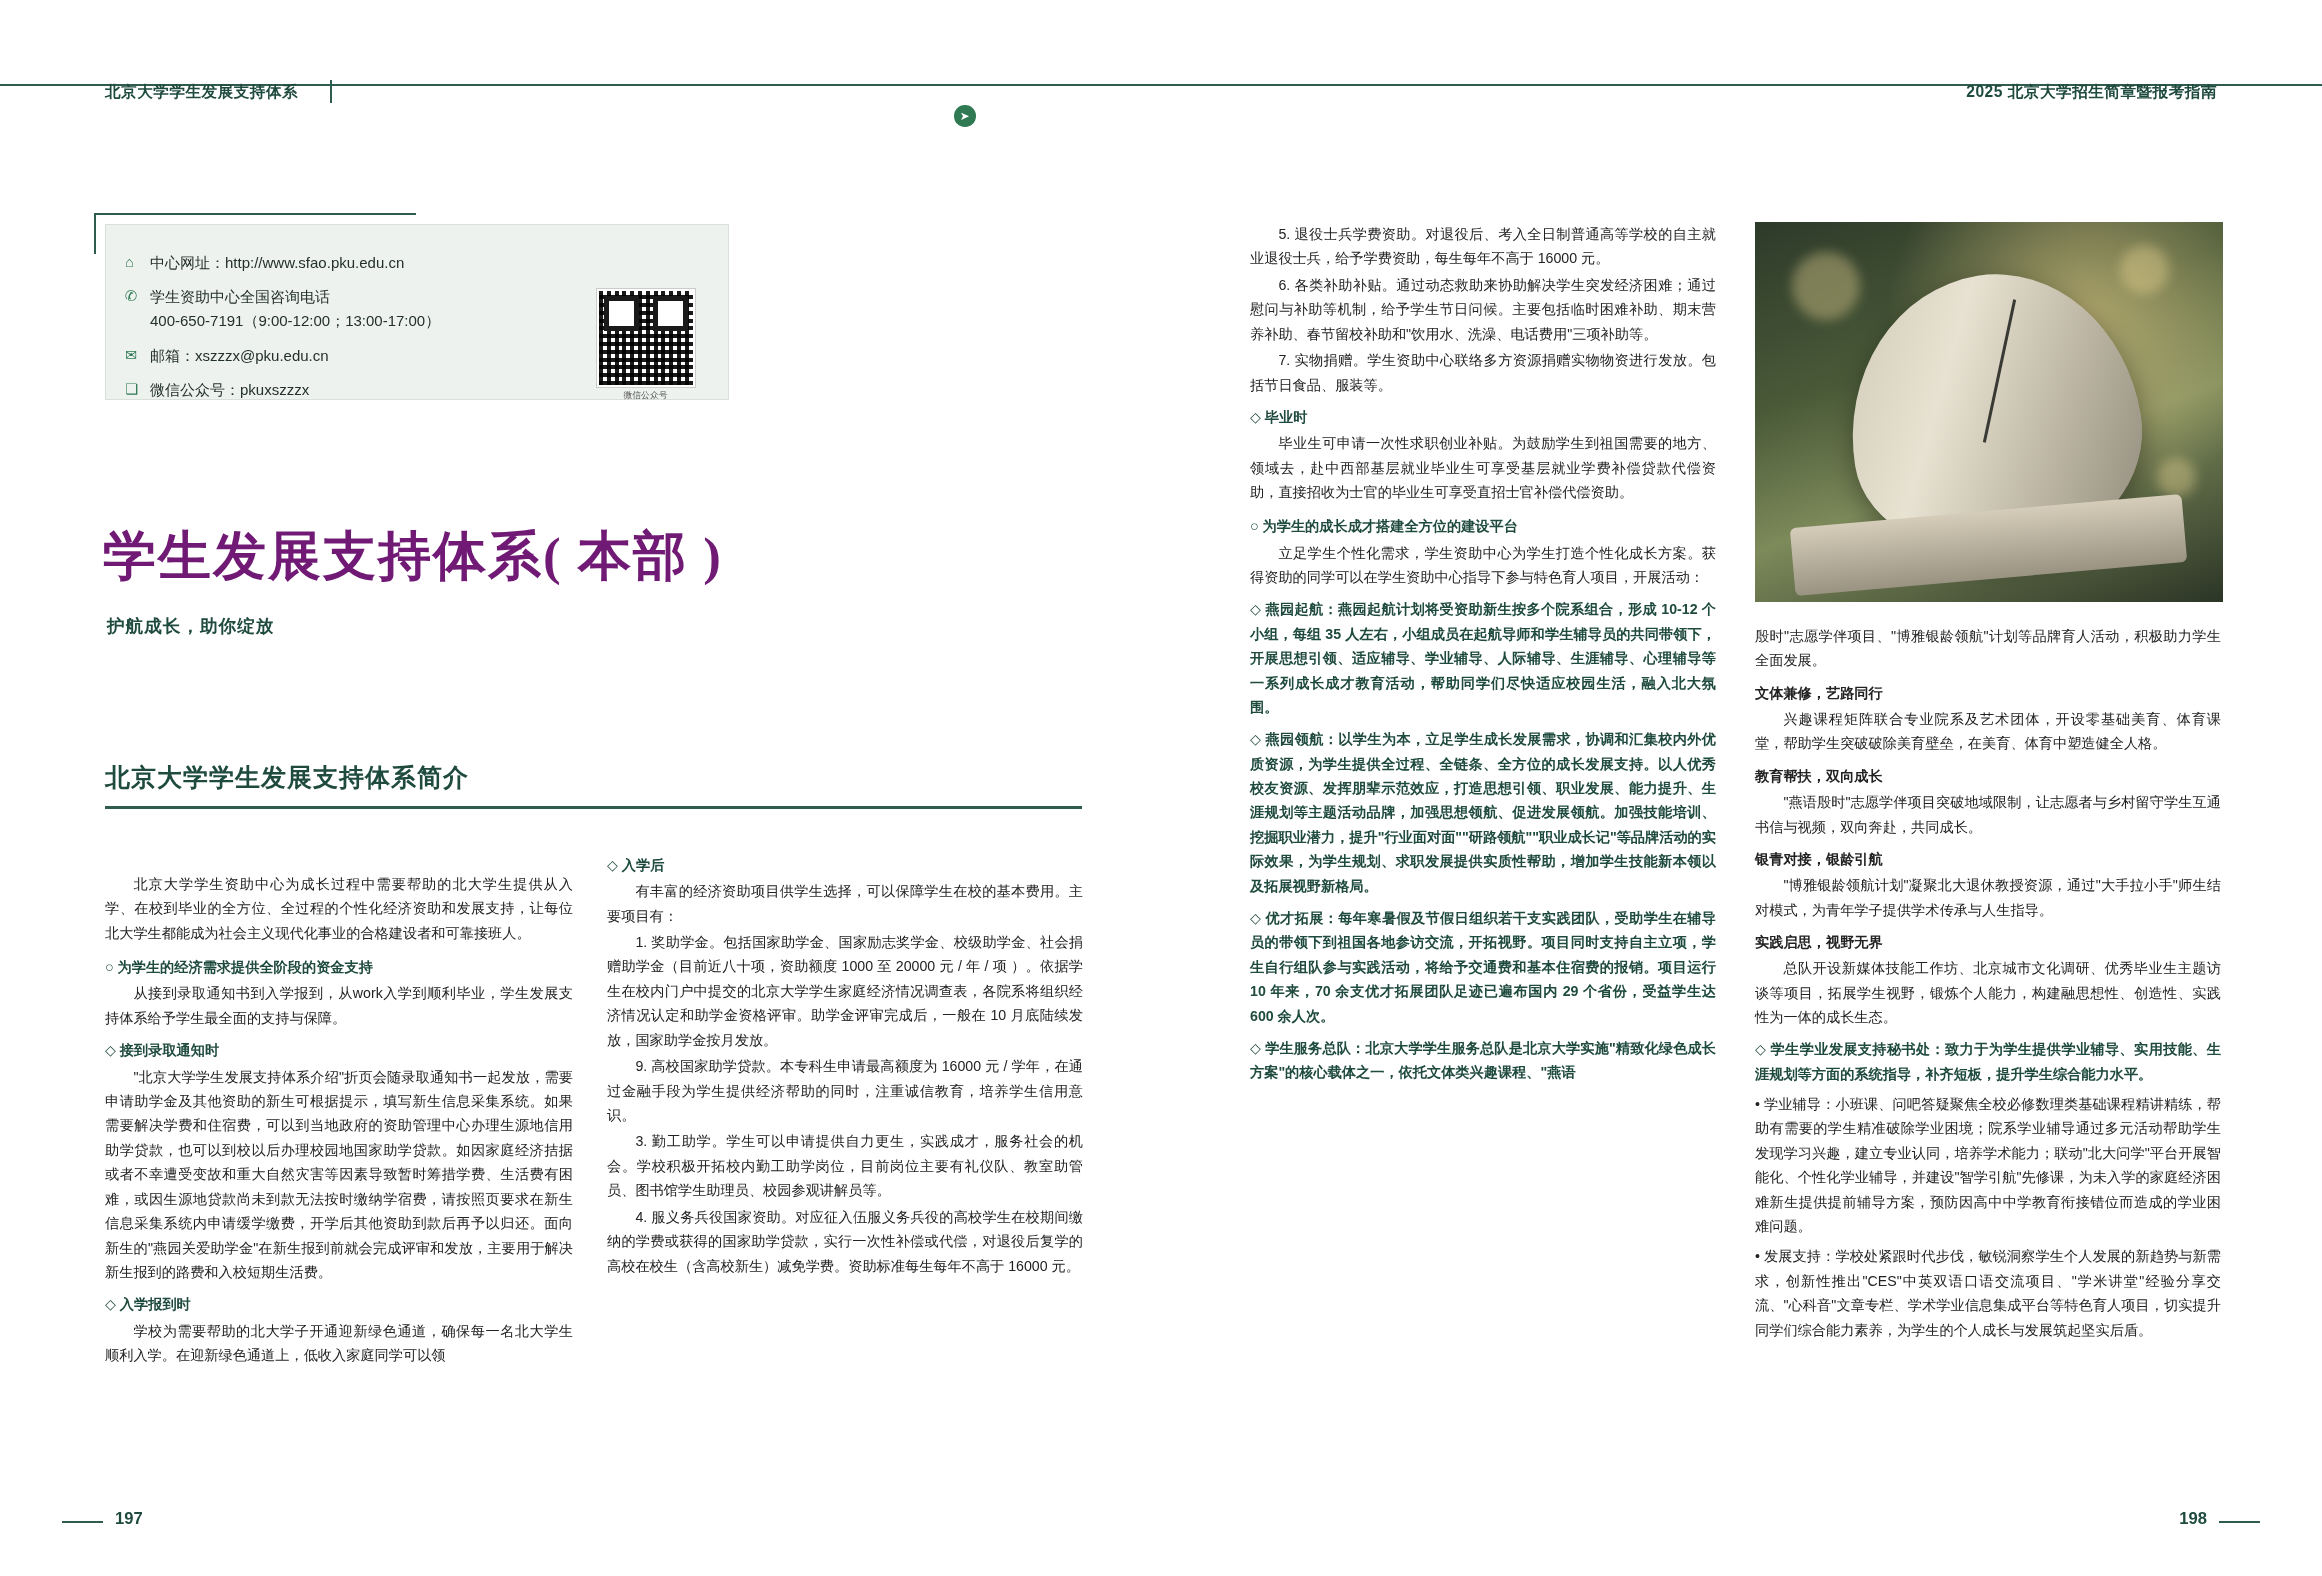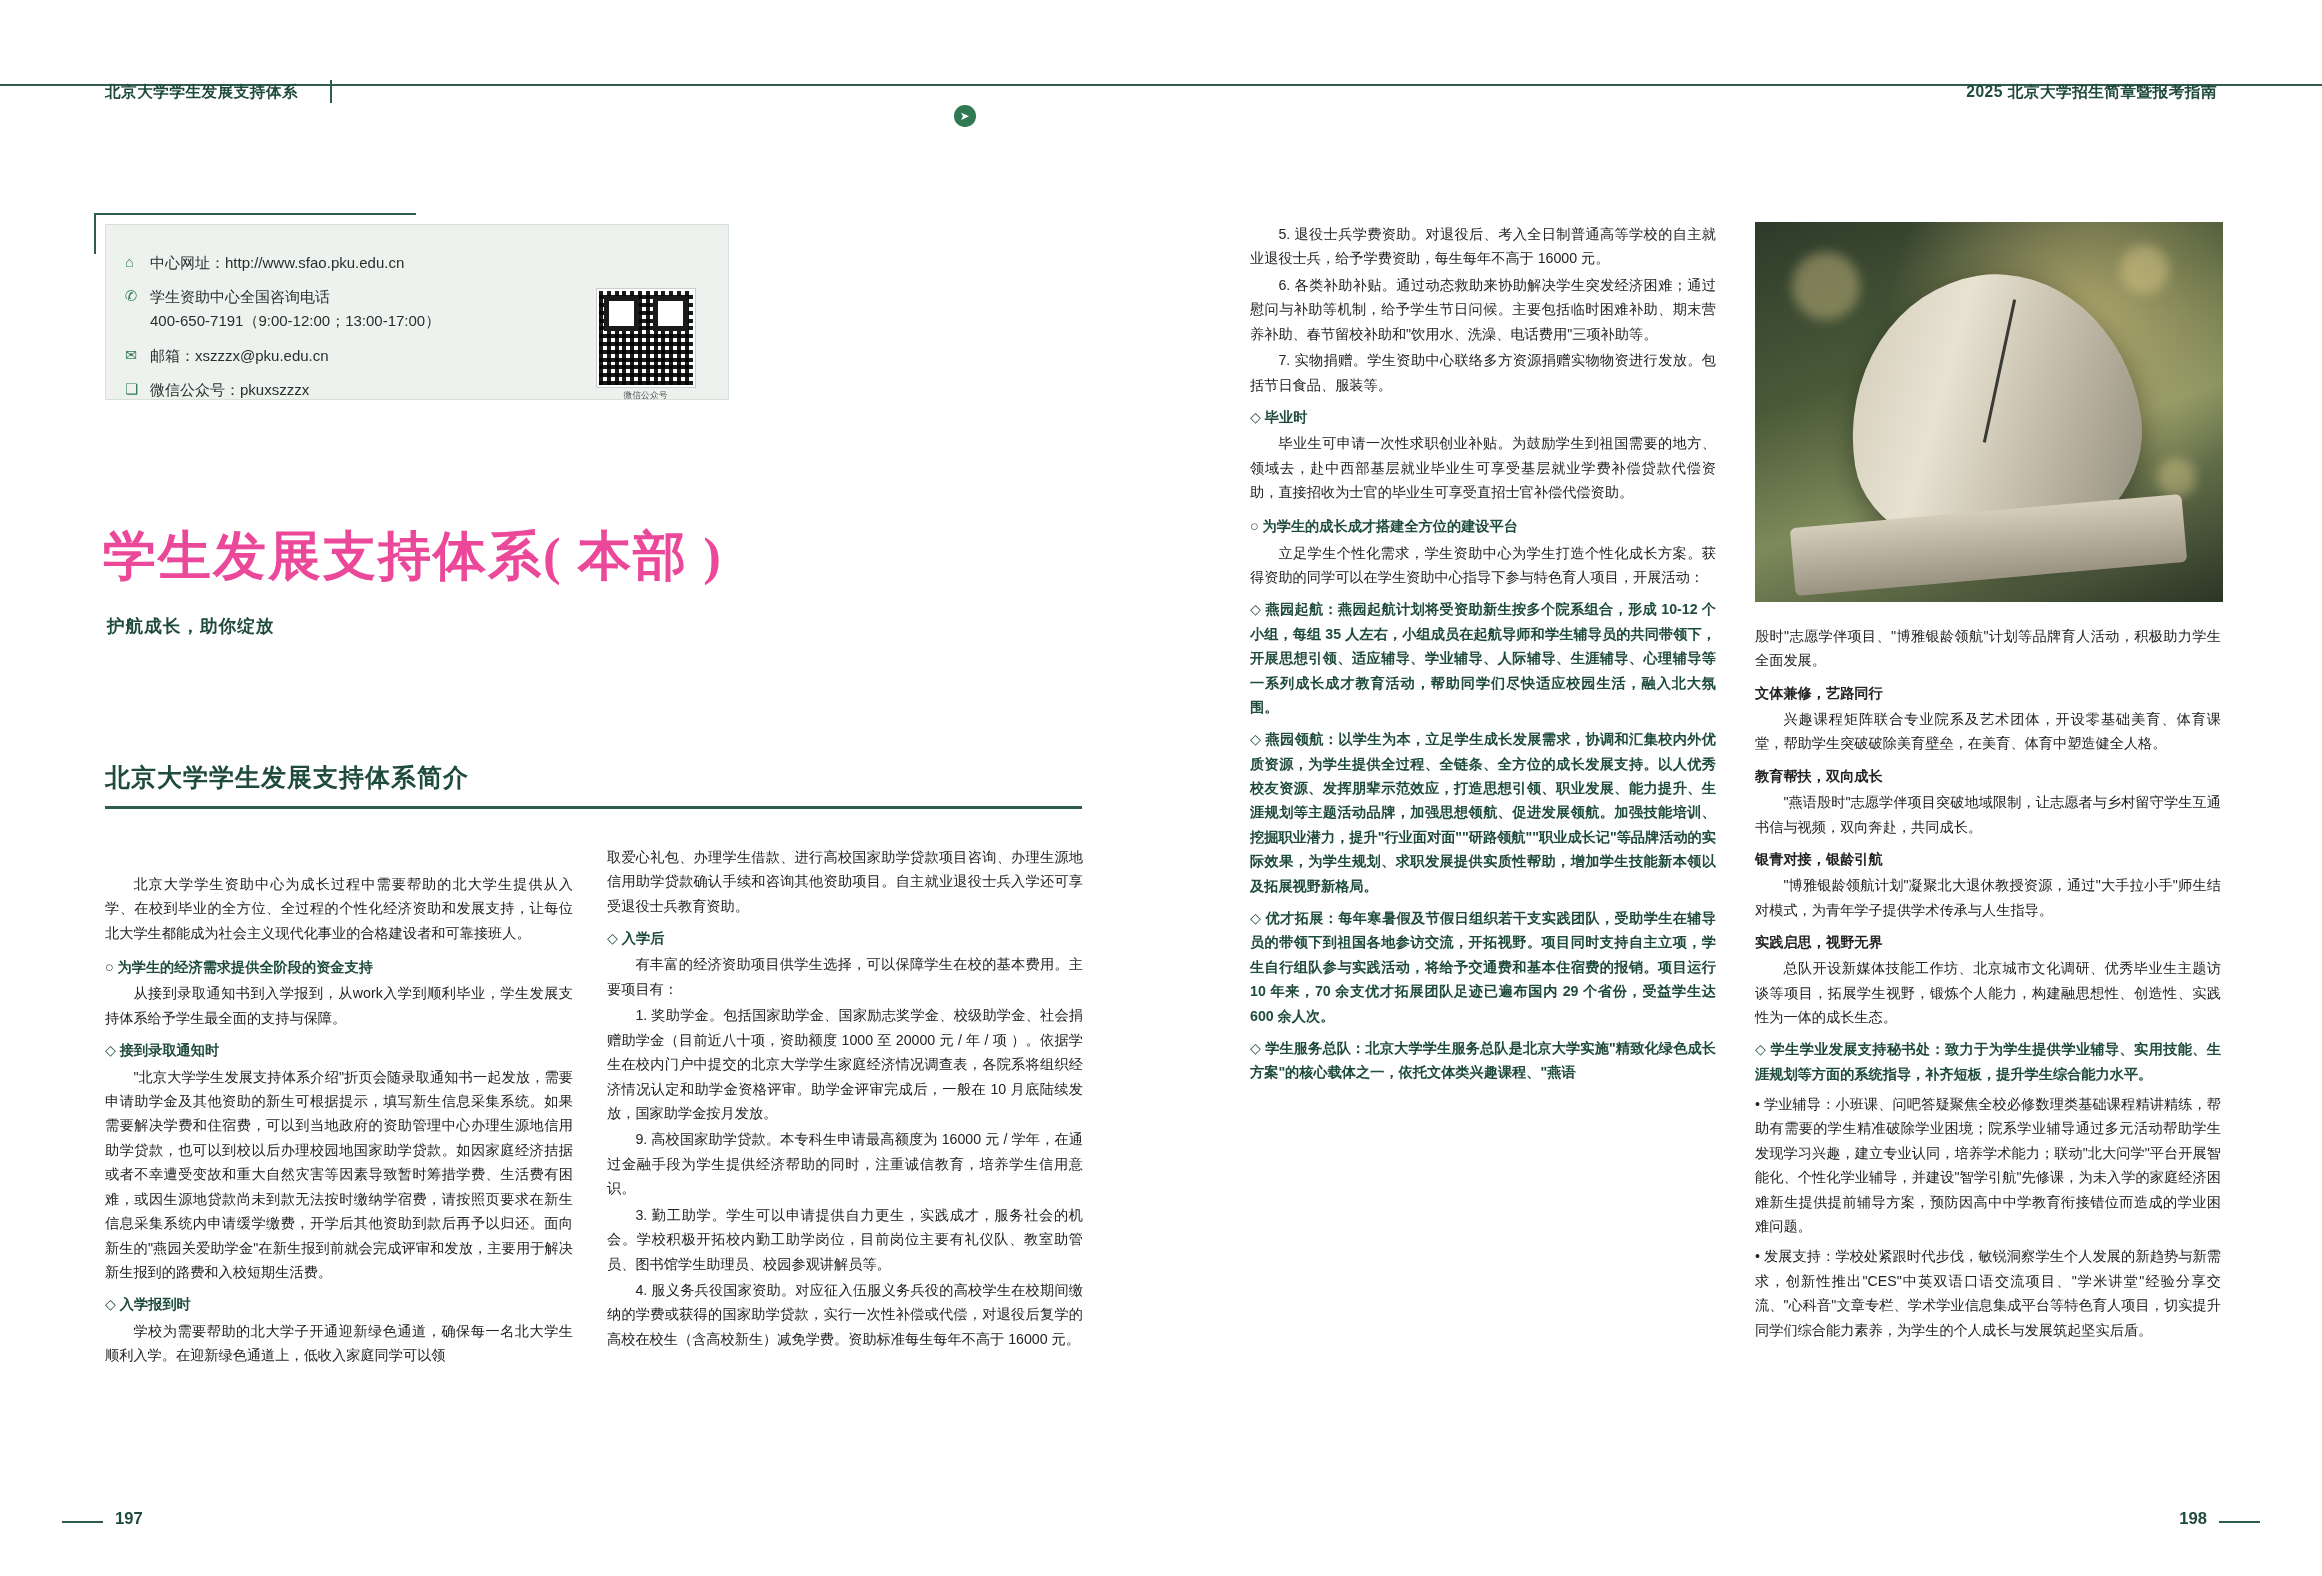--- a/index.html
+++ b/index.html
@@ -71,21 +71,21 @@
   .qr::before { top:4.9px; left:4.9px; }
   .qr::after { top:4.9px; right:4.9px; }
 
   
   .title1 {
     position:absolute; left:103px; top:449px; font-size:53px; font-weight:bold;
     color:#1f4a3e; letter-spacing:2px; font-family:"Liberation Serif","DejaVu Serif",serif;
   }
   .title2 {
     position:absolute; left:103px; top:521px; font-size:53px; font-weight:bold;
-    color:#ec4899; letter-spacing:2px; font-family:"Liberation Serif","DejaVu Serif",serif;
+    color:#701a75; letter-spacing:2px; font-family:"Liberation Serif","DejaVu Serif",serif;
   }
   .subtitle {
     position:absolute; left:107px; top:614px; font-size:17.6px; font-weight:bold; color:#1f4a3e; letter-spacing:1px;
   }
 
   
   .sec-h {
     position:absolute; left:105px; top:761px; font-size:25px; font-weight:bold; color:#1f4a3e; letter-spacing:1px;
   }
   .sec-rule { position:absolute; left:105px; top:806px; width:977px; height:2.9px; background:#2f5c4f; }
@@ -193,21 +193,20 @@
   <div class="col" id="col1">
       <p style="text-indent: 2em;">北京大学学生资助中心为成长过程中需要帮助的北大学生提供从入学、在校到毕业的全方位、全过程的个性化经济资助和发展支持，让每位北大学生都能成为社会主义现代化事业的合格建设者和可靠接班人。</p>
       <p style="font-weight: bold; color: rgb(31, 74, 62); margin-top: 9.8px;">○ 为学生的经济需求提供全阶段的资金支持</p>
       <p style="text-indent: 2em;">从接到录取通知书到入学报到，从work入学到顺利毕业，学生发展支持体系给予学生最全面的支持与保障。</p>
       <p style="font-weight: bold; color: rgb(31, 74, 62); margin-top: 7.8px; text-indent: 0px;">◇ 接到录取通知时</p>
       <p style="text-indent: 2em;">"北京大学学生发展支持体系介绍"折页会随录取通知书一起发放，需要申请助学金及其他资助的新生可根据提示，填写新生信息采集系统。如果需要解决学费和住宿费，可以到当地政府的资助管理中心办理生源地信用助学贷款，也可以到校以后办理校园地国家助学贷款。如因家庭经济拮据或者不幸遭受变故和重大自然灾害等因素导致暂时筹措学费、生活费有困难，或因生源地贷款尚未到款无法按时缴纳学宿费，请按照页要求在新生信息采集系统内申请缓学缴费，开学后其他资助到款后再予以归还。面向新生的"燕园关爱助学金"在新生报到前就会完成评审和发放，主要用于解决新生报到的路费和入校短期生活费。</p>
       <p style="font-weight: bold; color: rgb(31, 74, 62); margin-top: 7.8px; text-indent: 0px;">◇ 入学报到时</p>
       <p style="text-indent: 2em;">学校为需要帮助的北大学子开通迎新绿色通道，确保每一名北大学生顺利入学。在迎新绿色通道上，低收入家庭同学可以领</p>
     </div>
   <div class="col" id="col2">
-      <p>取爱心礼包、办理学生借款、进行高校国家助学贷款项目咨询、办理生源地信用助学贷款确认手续和咨询其他资助项目。自主就业退役士兵入学还可享受退役士兵教育资助。</p>
       <p style="font-weight: bold; color: rgb(31, 74, 62); margin-top: 7.8px; text-indent: 0px;">◇ 入学后</p>
       <p style="text-indent: 2em;">有丰富的经济资助项目供学生选择，可以保障学生在校的基本费用。主要项目有：</p>
       <p style="text-indent: 2em;">1. 奖助学金。包括国家助学金、国家励志奖学金、校级助学金、社会捐赠助学金（目前近八十项，资助额度 1000 至 20000 元 / 年 / 项 ）。依据学生在校内门户中提交的北京大学学生家庭经济情况调查表，各院系将组织经济情况认定和助学金资格评审。助学金评审完成后，一般在 10 月底陆续发放，国家助学金按月发放。</p>
       <p style="text-indent: 2em;">9. 高校国家助学贷款。本专科生申请最高额度为 16000 元 / 学年，在通过金融手段为学生提供经济帮助的同时，注重诚信教育，培养学生信用意识。</p>
       <p style="text-indent: 2em;">3. 勤工助学。学生可以申请提供自力更生，实践成才，服务社会的机会。学校积极开拓校内勤工助学岗位，目前岗位主要有礼仪队、教室助管员、图书馆学生助理员、校园参观讲解员等。</p>
       <p style="text-indent: 2em;">4. 服义务兵役国家资助。对应征入伍服义务兵役的高校学生在校期间缴纳的学费或获得的国家助学贷款，实行一次性补偿或代偿，对退役后复学的高校在校生（含高校新生）减免学费。资助标准每生每年不高于 16000 元。</p>
     </div>
   <div class="col" id="col3">
       <p style="text-indent: 2em;">5. 退役士兵学费资助。对退役后、考入全日制普通高等学校的自主就业退役士兵，给予学费资助，每生每年不高于 16000 元。</p>
       <p style="text-indent: 2em;">6. 各类补助补贴。通过动态救助来协助解决学生突发经济困难；通过慰问与补助等机制，给予学生节日问候。主要包括临时困难补助、期末营养补助、春节留校补助和"饮用水、洗澡、电话费用"三项补助等。</p>

